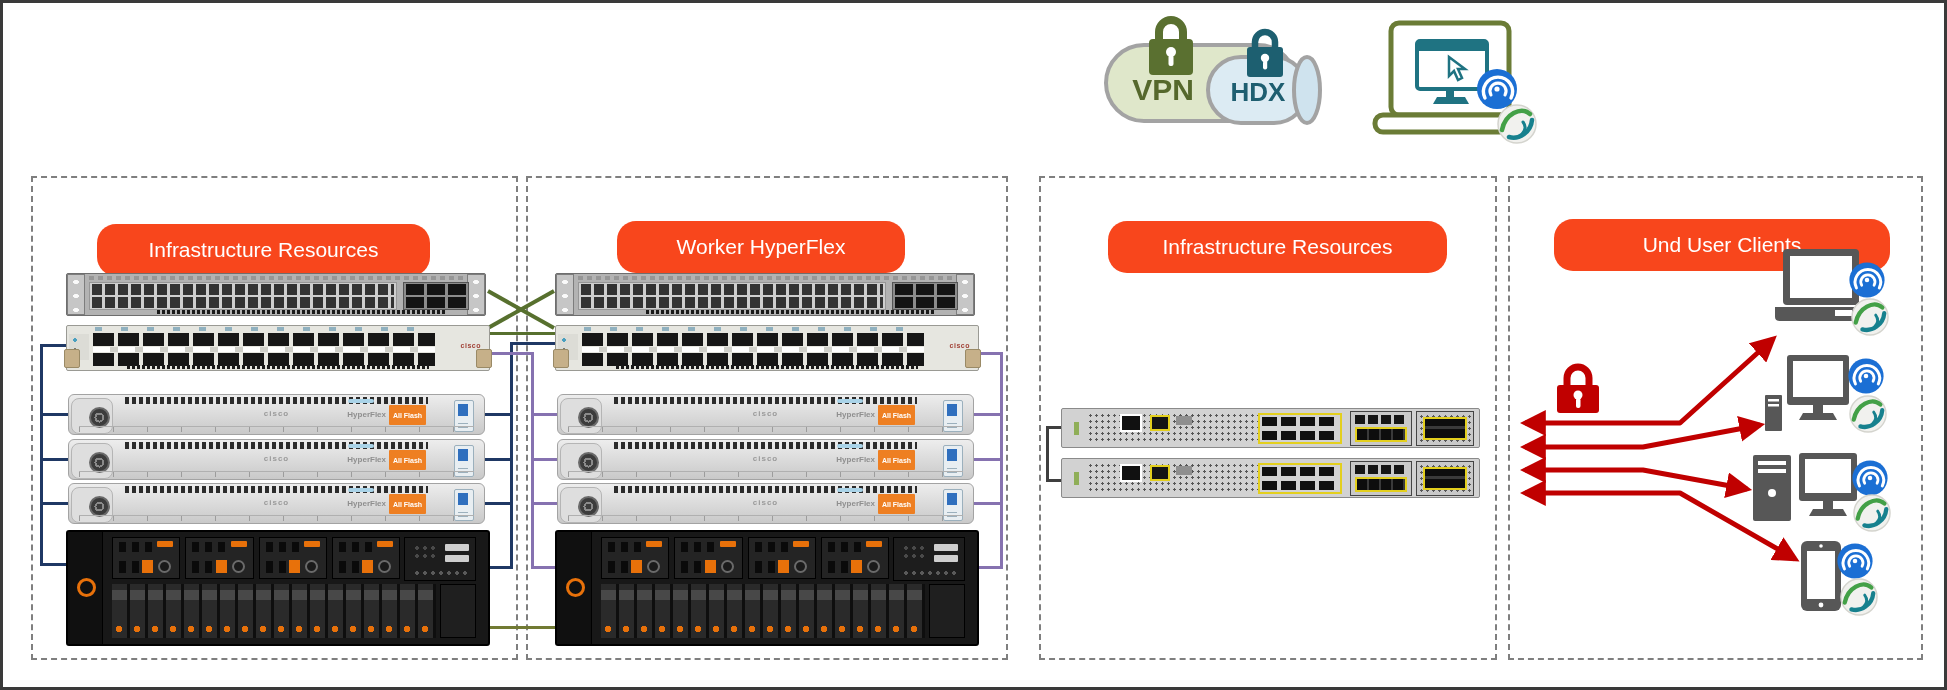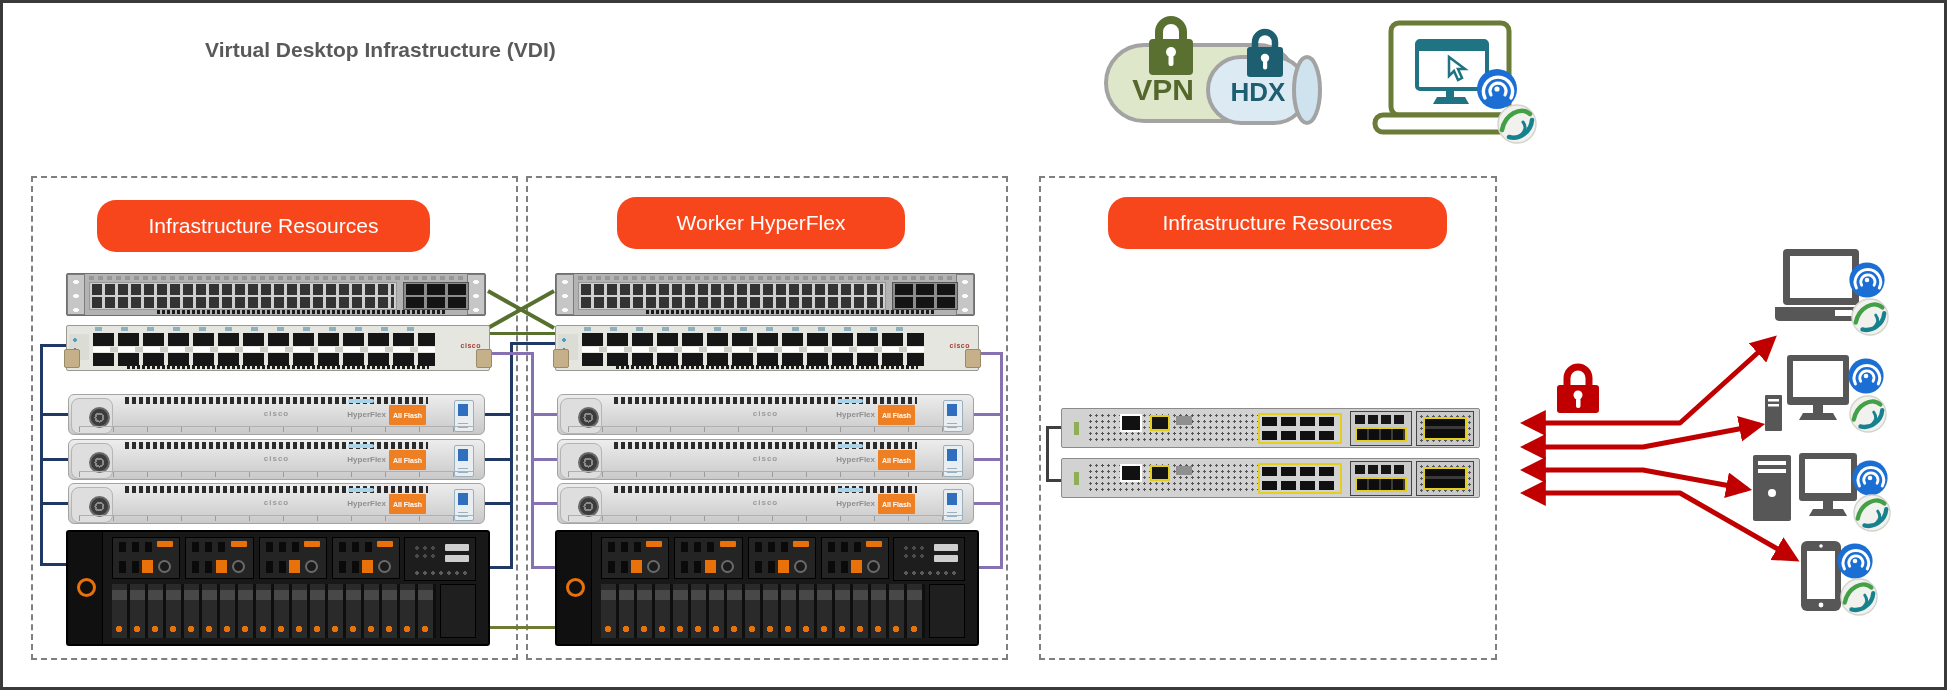--- a/index.html
+++ b/index.html
@@ -4,21 +4,21 @@
 <style>
   html,body{margin:0;padding:0;background:#fff;font-family:"Liberation Sans",sans-serif;}
   .canvas{position:relative;width:1947px;height:690px;background:#fff;border:3px solid #3a3a3a;box-sizing:border-box;overflow:hidden;}
   .abs{position:absolute;}
   
   .title{position:absolute;left:160px;top:30px;width:470px;color:#595959;font-size:21px;font-weight:bold;line-height:1.6;}
   .title .l1{display:block;padding-left:42px;}
   .title .l2{display:block;}
   
   .zone{position:absolute;border:2px dashed #7f7f7f;box-sizing:border-box;background:transparent;}
-  .banner{position:absolute;height:52px;border-radius:19px;background:#F8461C;color:#fff;font-size:21px;display:flex;align-items:center;justify-content:center;white-space:nowrap;}
+  .banner{position:absolute;height:52px;border-radius:19px;background:#F8461C;color:#fff;font-size:21px;display:flex;align-items:center;justify-content:center;white-space:nowrap;margin-top:24px;}
   
   .ln{position:absolute;display:block;}
   .navy{background:#1F3864;}
   .purple{background:#8672B0;}
   .green{background:#57702E;}
   .olive{background:#717A33;}
   .gray{background:#3f3f3f;}
   
   .swa{position:absolute;width:420px;height:43px;background:#b3b3b3;border:1px solid #6e6e6e;border-radius:2px;box-sizing:border-box;}
   .swa .ear{position:absolute;top:0;bottom:0;width:16px;background:#c6c6c6;border:1px solid #7d7d7d;background-image:radial-gradient(ellipse 4px 2.5px at 50% 7px,#fafafa 70%,transparent 75%);background-size:100% 14px;background-repeat:repeat-y;}
@@ -90,21 +90,20 @@
   .bay-perf{position:absolute;inset:2px;background-image:radial-gradient(circle 1.1px at 2.5px 2.5px,#565656 99%,transparent);background-size:6px 6px;}
   .bay-ports2{position:absolute;top:5px;bottom:5px;left:6px;right:6px;border:2px solid #e3cf1d;background:repeating-linear-gradient(0deg,#0d0d0d 0 9px,#3a3a3a 9px 12px),repeating-linear-gradient(90deg,#0d0d0d 0 9px,#2a2a2a 9px 11px);box-sizing:border-box;}
   svg{display:block;}
 </style>
 </head>
 <body>
 
 <div class="canvas">
 
   <div class="title">
-    <span class="l1">Virtual Desktop Infrastructure (VDI)</span>
   </div>
 
   <svg width="0" height="0" aria-hidden="true">
     <defs>
       <g id="citrix-badge">
         <circle r="20" fill="#1b6fd4"></circle>
         <path d="M -12 9 A 14.5 14.5 0 1 1 14 9" fill="none" stroke="#fff" stroke-width="3.4" stroke-linecap="round"></path>
         <path d="M -6 6 A 8 8 0 1 1 8 6" fill="none" stroke="#fff" stroke-width="3.1" stroke-linecap="round"></path>
         <circle r="2.6" fill="#fff"></circle>
       </g>
@@ -153,20 +152,23 @@
 
   <div class="zone" style="left:28px;top:173px;width:487px;height:484px">
     <div class="banner" style="left:64px;top:22px;width:333px">Infrastructure Resources</div>
   </div>
   <div class="zone" style="left:523px;top:173px;width:482px;height:484px">
     <div class="banner" style="left:89px;top:19px;width:288px">Worker HyperFlex</div>
   </div>
   <div class="zone" style="left:1036px;top:173px;width:458px;height:484px">
     <div class="banner" style="left:67px;top:19px;width:339px">Infrastructure Resources</div>
   </div>
+  <div class="zone" style="left:1505px;top:173px;width:415px;height:484px">
+    <div class="banner" style="left:44px;top:17px;width:336px">Und User Clients</div>
+  </div>
 
   <i class="ln navy" style="left:37px;top:341px;width:3px;height:222px"></i>
   <i class="ln navy" style="left:37px;top:341px;width:26px;height:3px"></i>
   <i class="ln navy" style="left:37px;top:410px;width:28px;height:3px"></i>
   <i class="ln navy" style="left:37px;top:455px;width:28px;height:3px"></i>
   <i class="ln navy" style="left:37px;top:499px;width:28px;height:3px"></i>
   <i class="ln navy" style="left:37px;top:560px;width:26px;height:3px"></i>
 
   <i class="ln navy" style="left:507px;top:339px;width:3px;height:227px"></i>
   <i class="ln navy" style="left:507px;top:339px;width:47px;height:3px"></i>

